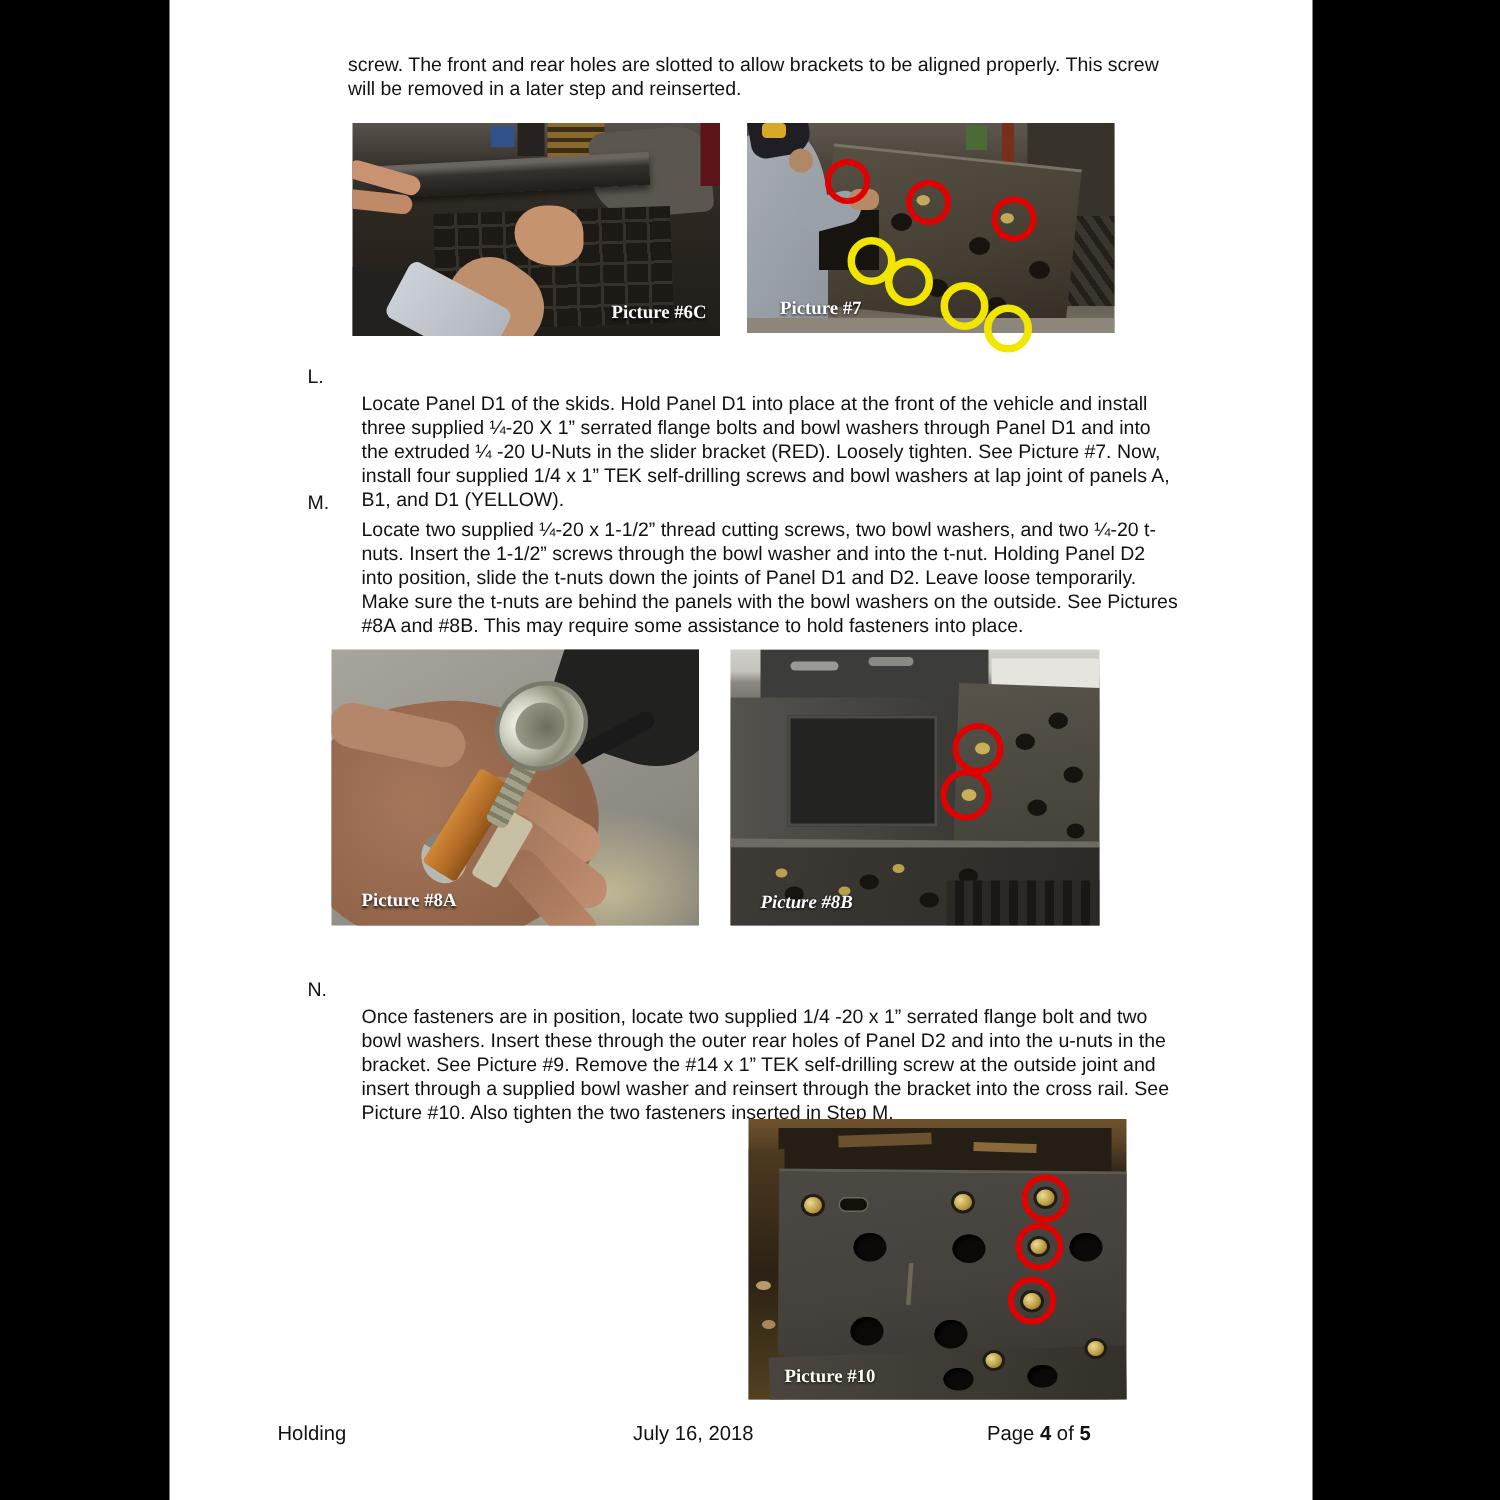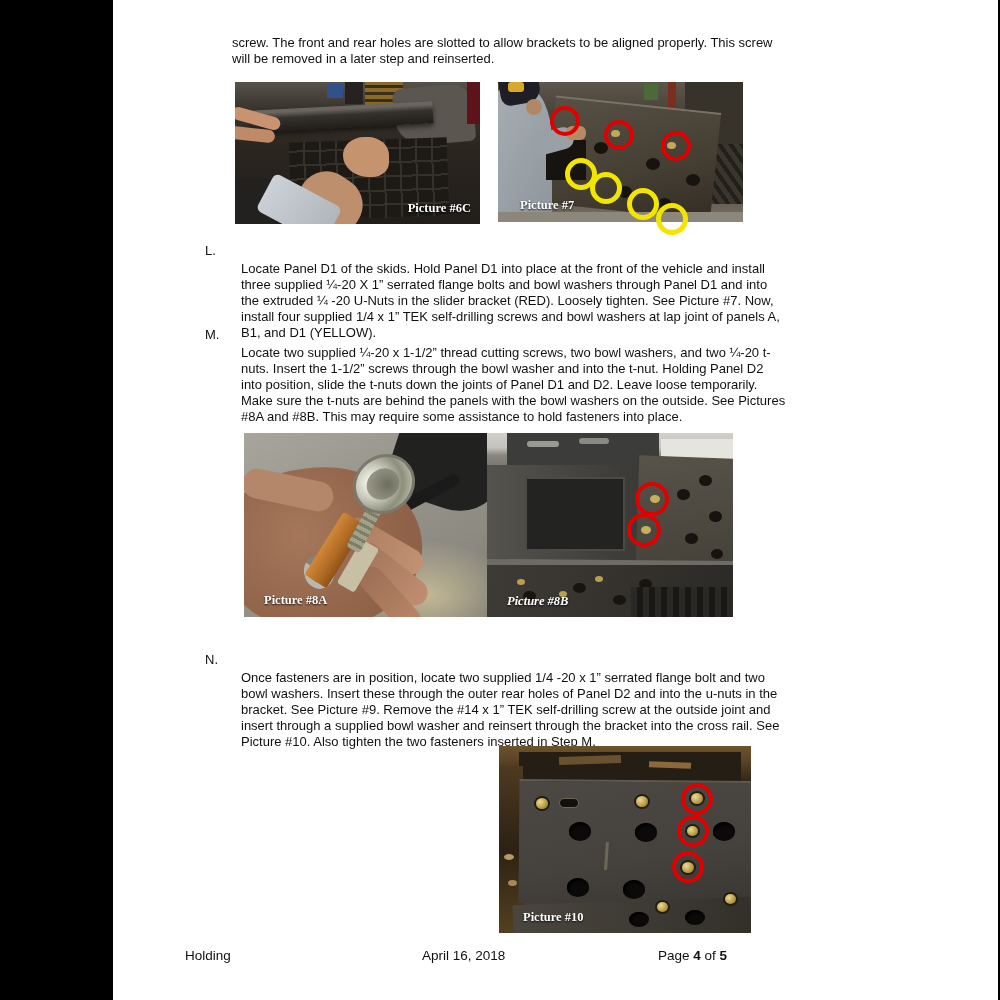--- a/index.html
+++ b/index.html
@@ -1,21 +1,21 @@
 <!DOCTYPE html>
 <html><head>
 <meta charset="utf-8">
 <style>
   html,body{margin:0;padding:0;}
   body{
     width:1000px;height:1000px;background:#000;position:relative;overflow:hidden;
     font-family:"Liberation Sans",sans-serif;color:#111;
   }
   .page{
-    position:absolute;left:113px;top:0;width:885px;height:1000px;background:#ffffff;
+    position:absolute;left:113px;top:0;width:762px;height:1000px;background:#ffffff;
   }
   
   .bodytext{font-size:13px;line-height:16px;white-space:pre-line;}
   .intro{position:absolute;left:119px;top:35px;width:600px;margin:0;}
   .step{position:absolute;left:92px;width:640px;}
   .step-label{display:inline-block;width:27px;vertical-align:top;font-size:13px;line-height:16px;}
   .step-text{display:inline-block;width:600px;vertical-align:top;margin-left:36px;}
   .footer{position:absolute;left:0;top:948px;width:773px;height:20px;font-size:13.5px;}
   .f-left{position:absolute;left:72px;}
   .f-center{position:absolute;left:309px;}
@@ -68,21 +68,21 @@
   .p7-face{left:28px;top:17px;width:16px;height:16px;background:#b08866;border-radius:50%;}
   .p7-dark{left:48px;top:58px;width:40px;height:40px;background:#17140f;}
   .p7-arm{left:34px;top:48px;width:42px;height:22px;background:#9aa0a8;border-radius:10px;transform:rotate(-15deg);}
   .p7-hand{left:68px;top:44px;width:20px;height:14px;background:#b58a64;border-radius:6px;}
   .p7-u1{left:113px;top:48px;width:9px;height:7px;background:#c2a85a;border-radius:50%;}
   .p7-u2{left:169px;top:60px;width:9px;height:7px;background:#c2a85a;border-radius:50%;}
   .p7-floor{left:0;bottom:0;width:245px;height:10px;background:#8d867a;}
   #pic7 .cap{left:22px;bottom:9px;}
 
   
-  #pic8a{left:131px;top:433px;width:245px;height:184px;}
+  #pic8a{left:108px;top:433px;width:245px;height:184px;}
   #pic8a .scene{background:radial-gradient(140px 90px at 75% 88%,#c2b894 0%,rgba(194,184,148,0) 60%),linear-gradient(150deg,#a8a59d 0%,#98958d 40%,#8e8b83 70%,#7e7b73 100%);}
   .p8a-chair{right:-14px;top:-18px;width:110px;height:92px;background:#212120;border-radius:40%;transform:rotate(18deg);}
   .p8a-leg{right:26px;top:56px;width:74px;height:12px;background:#1a1a1a;transform:rotate(-28deg);border-radius:6px;}
   .p8a-palm{left:-22px;top:34px;width:200px;height:162px;background:radial-gradient(circle at 40% 40%,#a5765a,#8e6248 70%);border-radius:45% 55% 50% 50%;transform:rotate(-8deg);}
   .p8a-thumb{left:-2px;top:42px;width:92px;height:30px;background:#b5876a;border-radius:16px;transform:rotate(12deg);}
   .p8a-fin1{left:95px;top:100px;width:88px;height:27px;background:linear-gradient(90deg,#a87a5c,#c39274);border-radius:14px;transform:rotate(30deg);}
   .p8a-fin2{left:104px;top:128px;width:86px;height:26px;background:linear-gradient(90deg,#a2745a,#c08d70);border-radius:14px;transform:rotate(38deg);}
   .p8a-fin3{left:106px;top:154px;width:80px;height:25px;background:linear-gradient(90deg,#9c6e54,#ba8768);border-radius:14px;transform:rotate(48deg);}
   .p8a-ring{left:60px;top:122px;width:30px;height:34px;border:6px solid #b8b8b2;border-top-color:#83837d;border-radius:50%;transform:rotate(-15deg);box-sizing:border-box;}
   .p8a-washer{left:108px;top:22px;width:64px;height:58px;border-radius:50%;background:radial-gradient(circle at 35% 35%,#f0f0e6 10%,#c6c6b8 35%,#8e8e7c 60%,#c2c2b2 85%);border:3px solid #7a7a6c;transform:rotate(-35deg);box-sizing:border-box;}
@@ -297,17 +297,17 @@
       <div class="bolt" style="left:226px;top:148px;width:11px;height:10px;"></div>
     </div>
     <span class="cap">Picture #10</span>
   <div class="ring" style="left: 182px; top: 37px; height: 32px; width: 32px; border-width: 4px; border-color: rgb(225, 0, 0);"></div>
       <div class="ring" style="left: 178px; top: 69px; height: 32px; width: 32px; border-width: 4px; border-color: rgb(225, 0, 0);"></div>
       <div class="ring" style="left: 173px; top: 105px; height: 32px; width: 32px; border-width: 4px; border-color: rgb(225, 0, 0);"></div>
     </div>
 
   <div class="footer">
     <span class="f-left">Holding</span>
-    <span class="f-center">April 16, 2018</span>
+    <span class="f-center">July 16, 2018</span>
     <span class="f-right"><span>Page</span>&nbsp;<b>4</b>&nbsp;<span>of</span>&nbsp;<b>5</b></span>
   </div>
 
 </div>
 
 </body></html>

